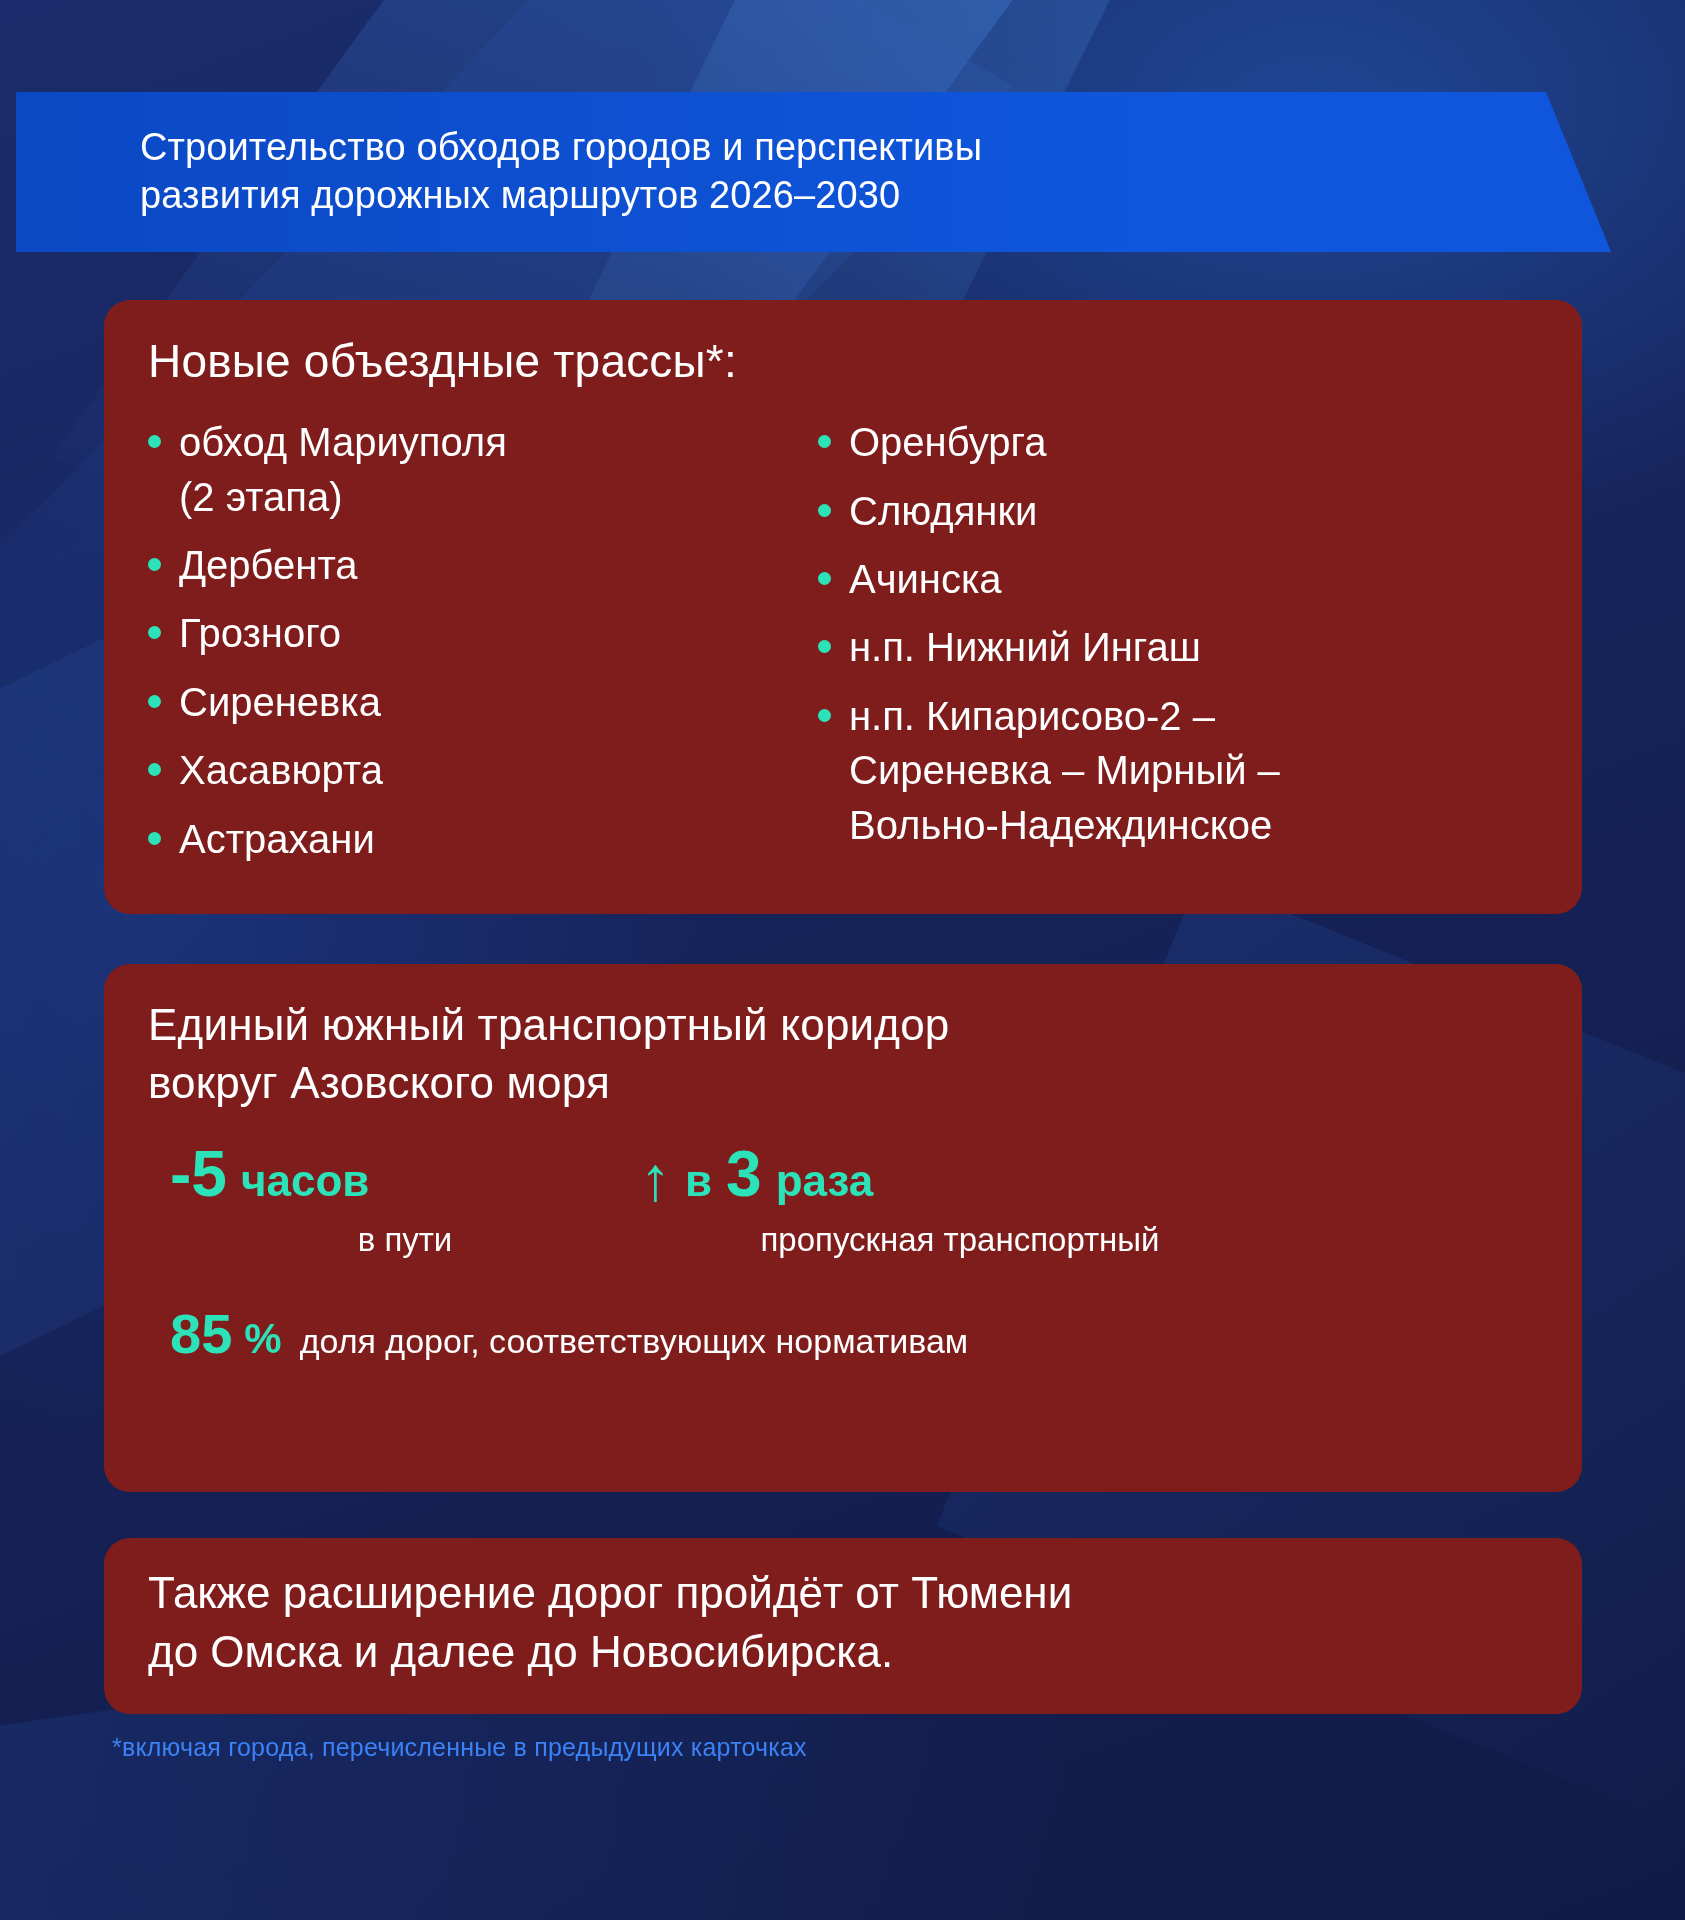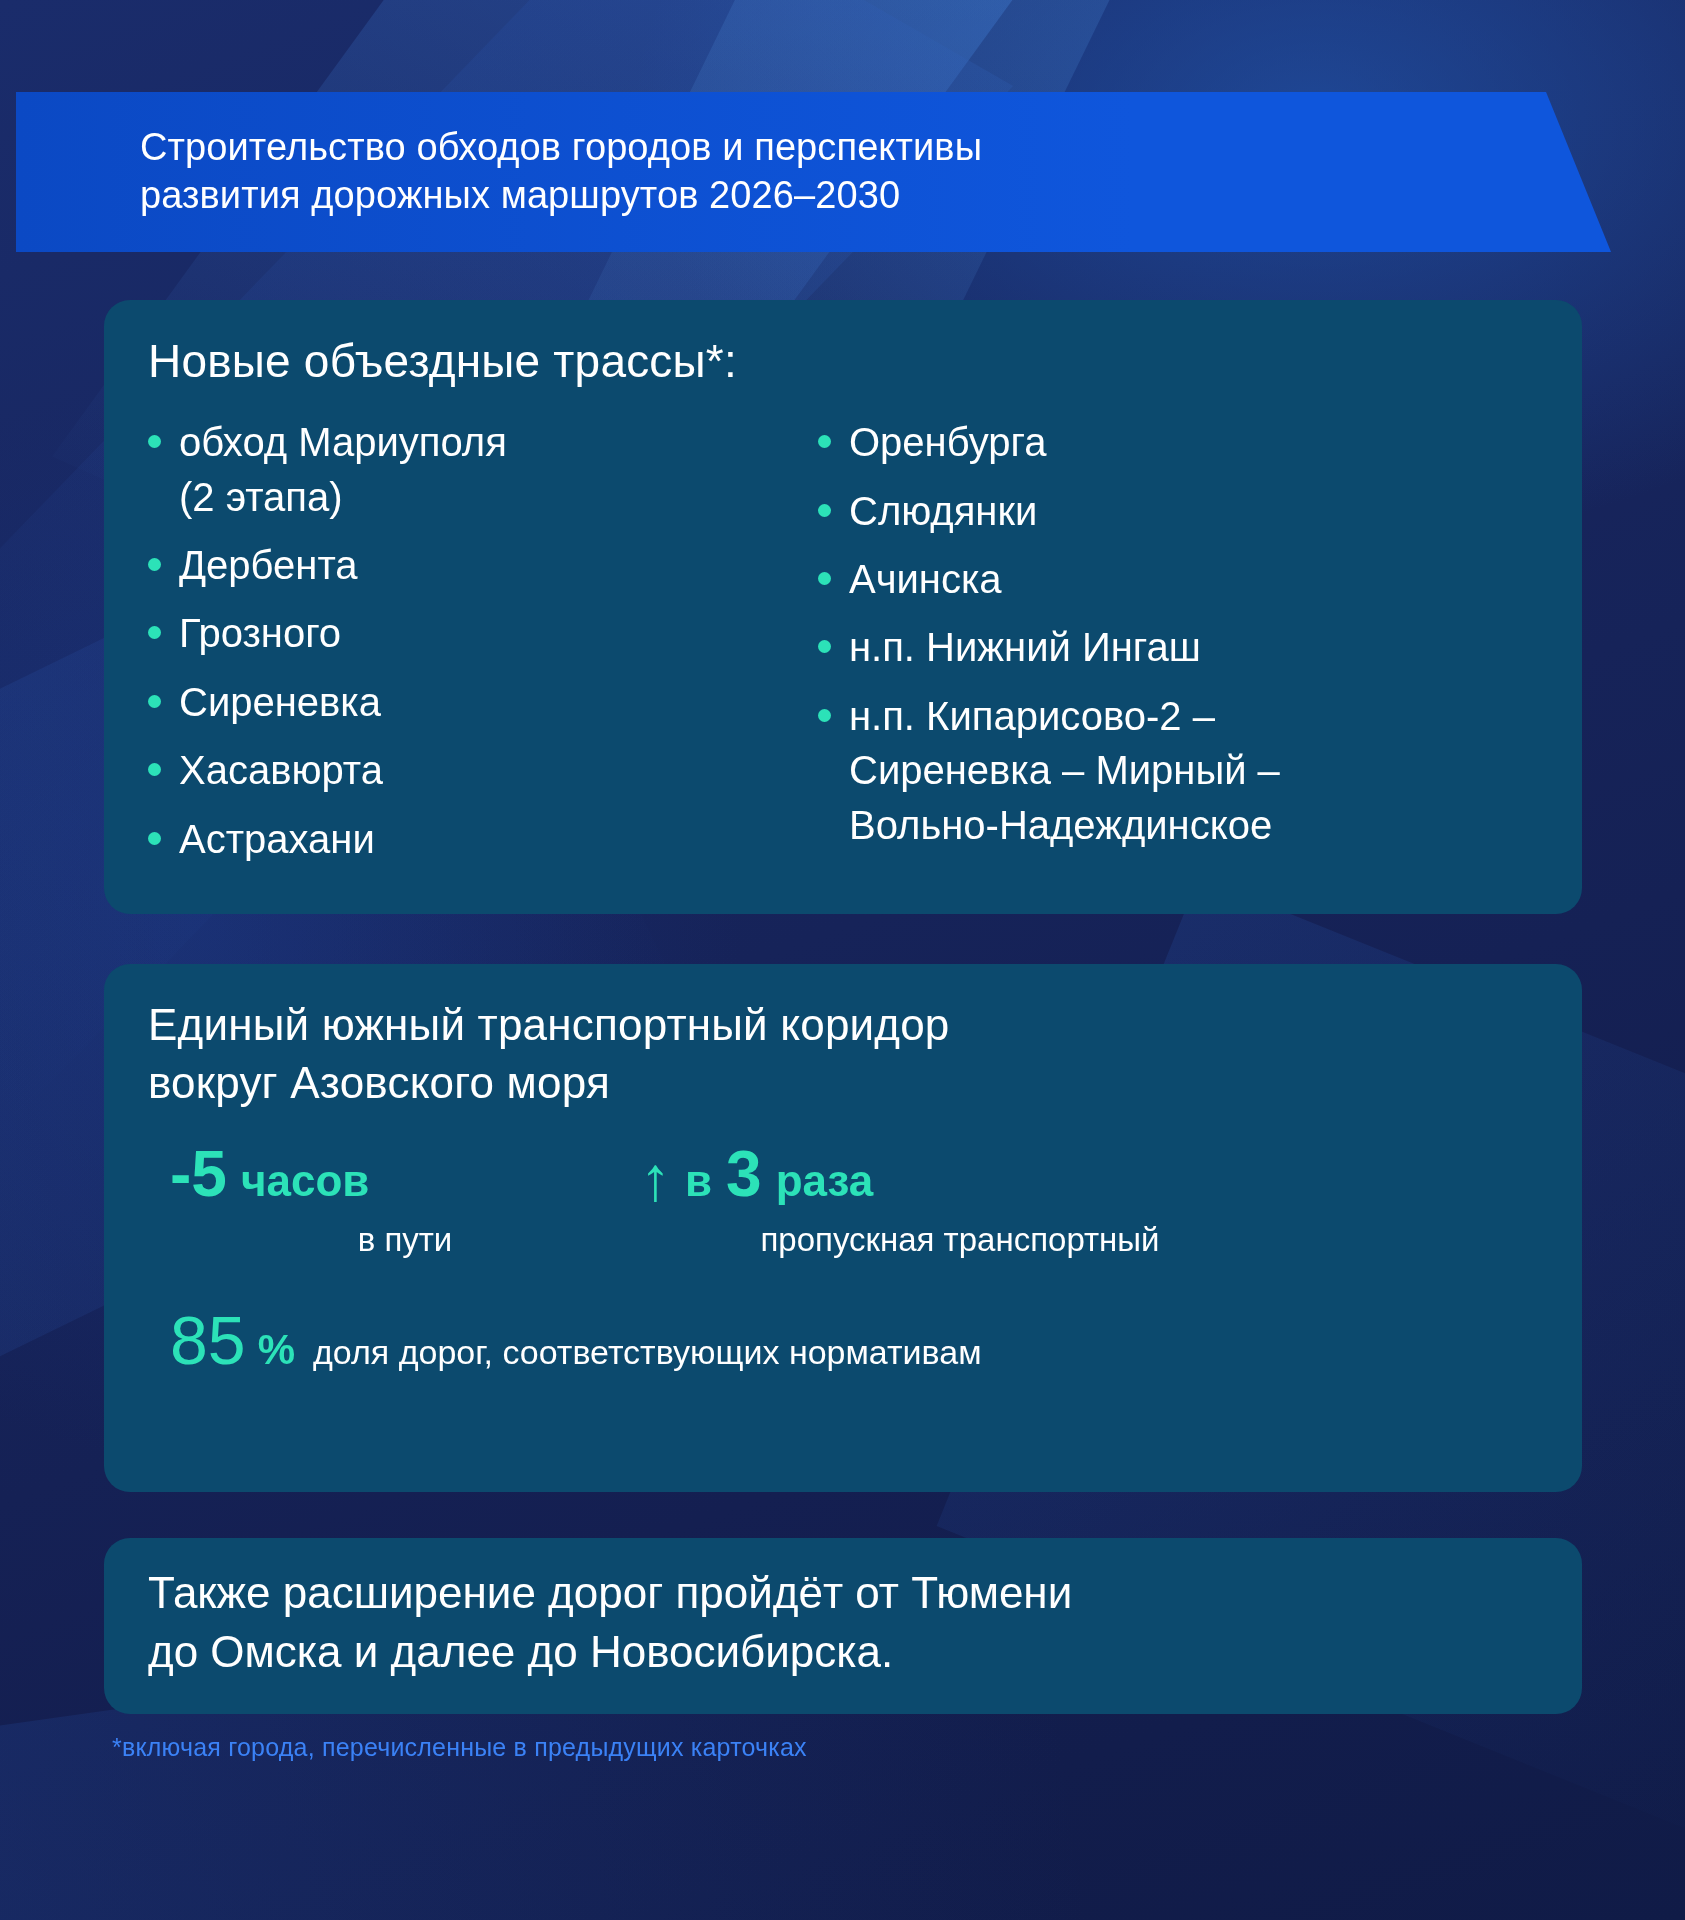--- a/index.html
+++ b/index.html
@@ -91,21 +91,21 @@
     font-weight: 400;
     padding-left: 124px;
     padding-right: 200px;
     letter-spacing: 0.1px;
     white-space: pre-line;
   }
 
   
   .card {
     position: absolute;
-    background: #0c4a6e;
+    background: #7f1d1d;
     border-radius: 26px;
     box-sizing: border-box;
   }
   .card.routes {
     left: 104px;
     top: 300px;
     width: 1478px;
     height: 614px;
     padding: 34px 44px 30px 44px;
   }
@@ -229,22 +229,22 @@
 
   .stat-pct-row {
     display: flex;
     align-items: baseline;
     margin-top: 46px;
     padding-left: 22px;
     white-space: nowrap;
   }
   .pct-num {
     color: #2ce2b8;
-    font-size: 68px;
-    font-weight: 400;
+    font-size: 56px;
+    font-weight: 700;
     line-height: 1;
   }
   .pct-sign {
     color: #2ce2b8;
     font-size: 42px;
     font-weight: 700;
     line-height: 1;
     margin-left: 12px;
   }
   .pct-label {

